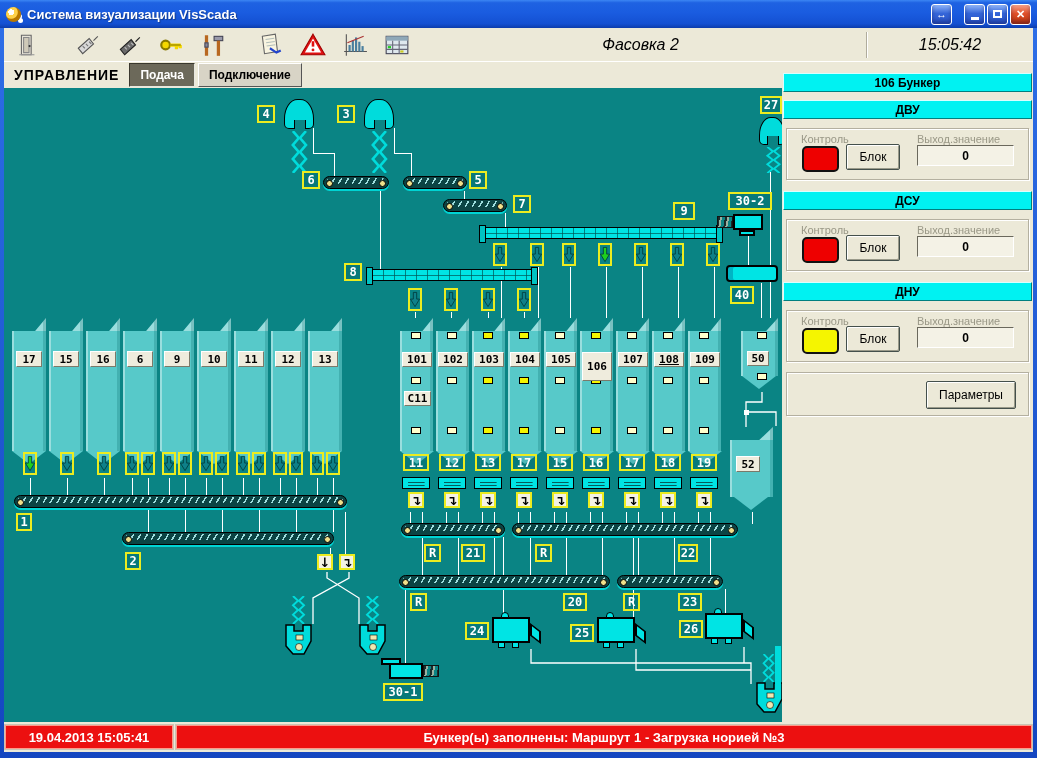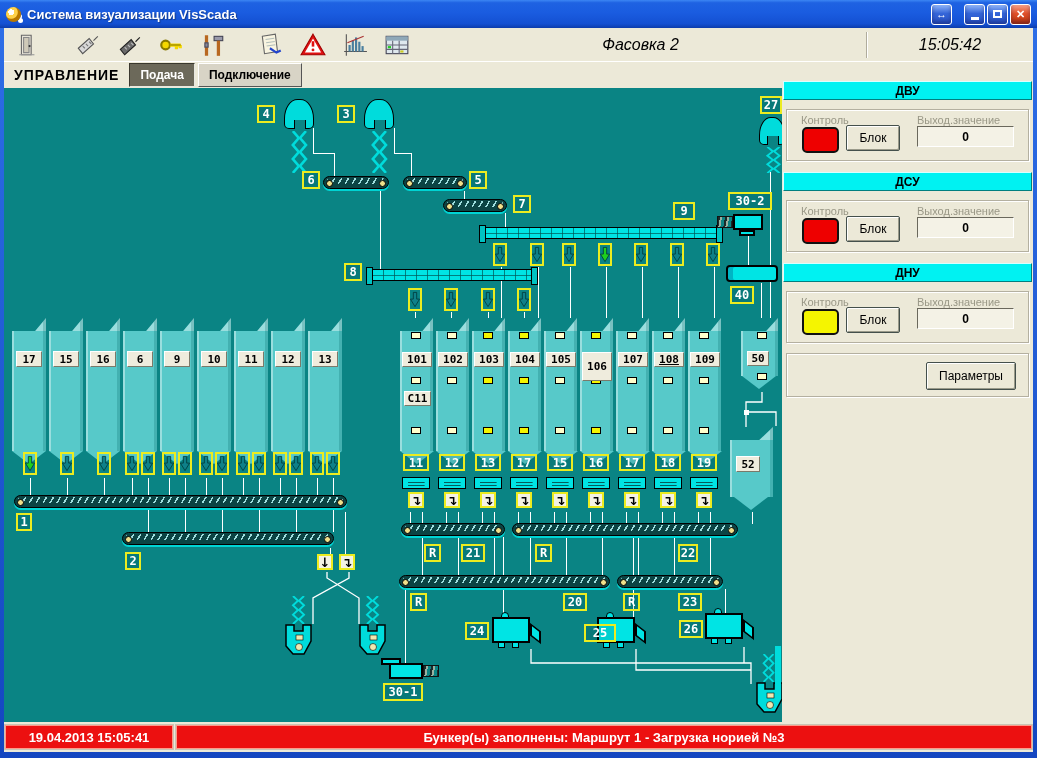--- a/index.html
+++ b/index.html
@@ -594,21 +594,21 @@
     <div class="ylbl" style="left: 379px; top: 595px; width: 40px; height: 18px;">30-1</div>
     <div class="ylbl" style="left: 420px; top: 456px; width: 17px; height: 18px;">R</div>
     <div class="ylbl" style="left: 457px; top: 456px; width: 24px; height: 18px;">21</div>
     <div class="ylbl" style="left: 531px; top: 456px; width: 17px; height: 18px;">R</div>
     <div class="ylbl" style="left: 674px; top: 456px; width: 20px; height: 18px;">22</div>
     <div class="ylbl" style="left: 406px; top: 505px; width: 17px; height: 18px;">R</div>
     <div class="ylbl" style="left: 559px; top: 505px; width: 24px; height: 18px;">20</div>
     <div class="ylbl" style="left: 619px; top: 505px; width: 17px; height: 18px;">R</div>
     <div class="ylbl" style="left: 674px; top: 505px; width: 24px; height: 18px;">23</div>
     <div class="ylbl" style="left: 461px; top: 534px; width: 24px; height: 18px;">24</div>
-    <div class="ylbl" style="left: 566px; top: 536px; width: 32px; height: 18px; margin-left: 14px;">25</div>
+    <div class="ylbl" style="left: 566px; top: 536px; width: 24px; height: 18px;">25</div>
     <div class="ylbl" style="left: 675px; top: 532px; width: 24px; height: 18px;">26</div>
     <div class="ln" style="left: 309px; top: 40px; width: 1px; height: 26px;"></div>
     <div class="ln" style="left: 309px; top: 65px; width: 22px; height: 1px;"></div>
     <div class="ln" style="left: 330px; top: 65px; width: 1px; height: 24px;"></div>
     <div class="ln" style="left: 390px; top: 40px; width: 1px; height: 26px;"></div>
     <div class="ln" style="left: 390px; top: 65px; width: 18px; height: 1px;"></div>
     <div class="ln" style="left: 407px; top: 65px; width: 1px; height: 24px;"></div>
     <div class="ln" style="left: 376px; top: 103px; width: 1px; height: 78px;"></div>
     <div class="ln" style="left: 460px; top: 103px; width: 1px; height: 9px;"></div>
     <div class="ln" style="left: 501px; top: 125px; width: 1px; height: 14px;"></div>
@@ -671,20 +671,21 @@
         <g fill="none" stroke="#fff" stroke-width="1.3">
           <path d="M327 572 L327 578 L359 598 L359 624"></path>
           <path d="M349 572 L349 578 L313 598 L313 624"></path>
           <path d="M762 392 L762 402 L746 402 L746 427 M746 412 L776 412 L776 426"></path>
           <path d="M531 649 L531 663 L751 663 L751 684 M636 649 L636 670 L751 670 M744 647 L744 663"></path>
         </g>
       </svg></div>
   </div>
 
 <div id="panel">
+  <div class="phead">106 Бункер</div>
   <div class="phead" id="mt-dvu">ДВУ</div>
   <div class="pgroup">
     <span class="glabel" style="left:14px">Контроль</span>
     <span class="ind" style="background: rgb(238, 0, 0);"></span>
     <div class="btn block-btn">Блок</div>
     <span class="glabel" style="left:130px">Выход.значение</span>
     <div class="pfield">0</div>
   </div>
   <div class="phead" style="margin-top:11px">ДСУ</div>
   <div class="pgroup">

